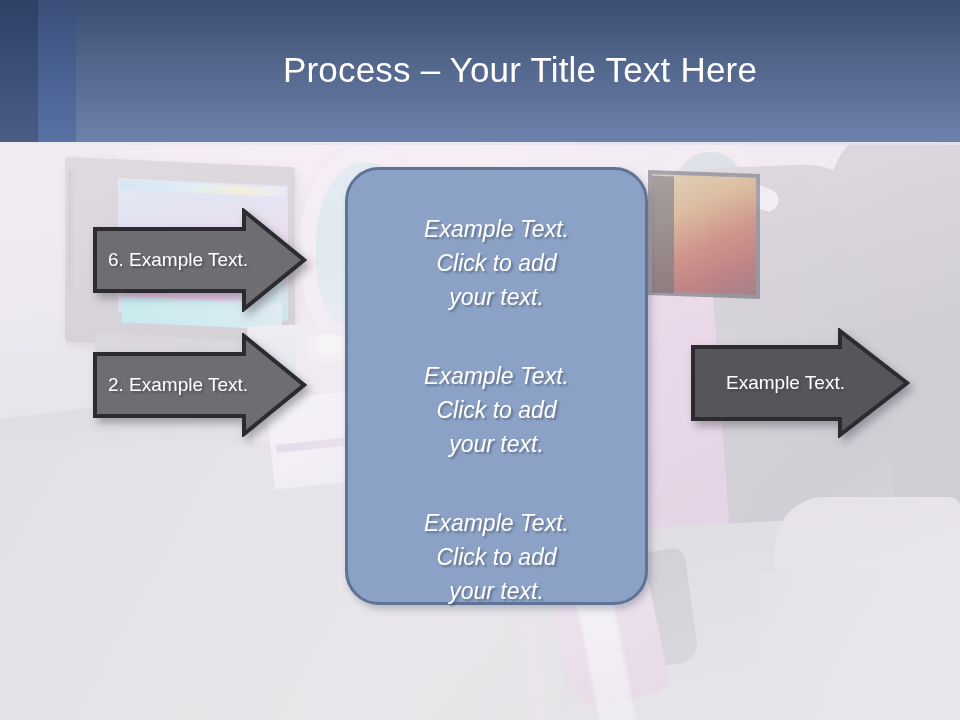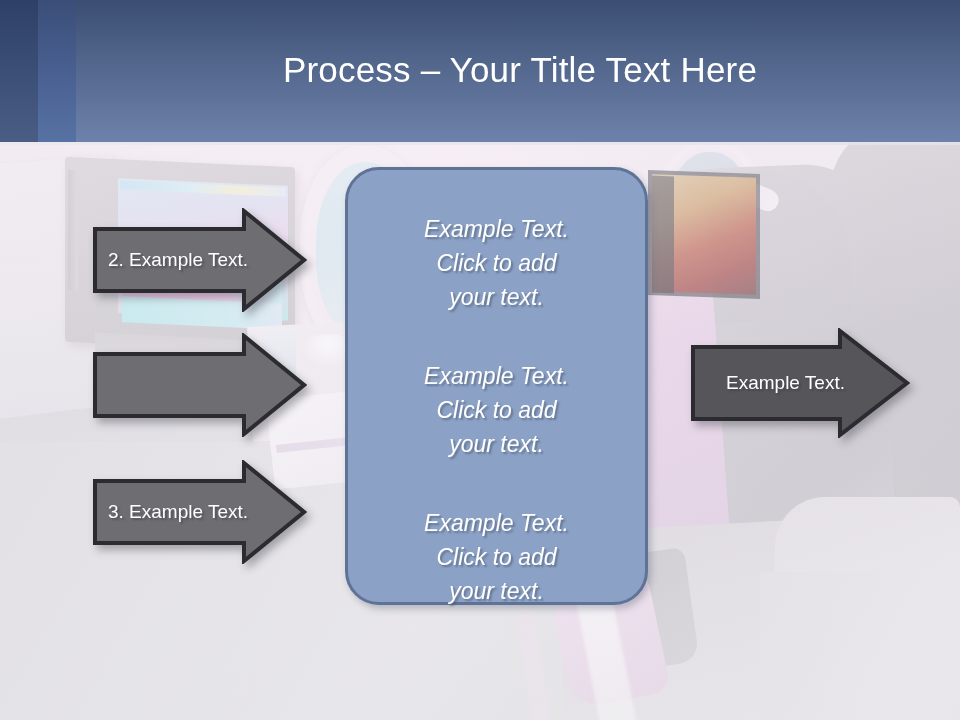--- a/index.html
+++ b/index.html
@@ -434,35 +434,30 @@
       <div>Example Text.</div>
       <div>Click  to add</div>
       <div>your text.</div>
     </div>
   </div>
 
   <div class="arrow arrow-1">
     <svg class="arrow-svg" width="215" height="104" viewBox="0 0 215 104">
       <polygon points="3,21 152,21 152,3 212,52 152,101 152,83 3,83" fill="#6e6e72" stroke="#2b2b30" stroke-width="4" stroke-linejoin="miter"></polygon>
     </svg>
-    <div class="arrow-label">2. Example Text.</div>
+    <div class="arrow-label">6. Example Text.</div>
   </div>
 
   <div class="arrow arrow-2">
     <svg class="arrow-svg" width="215" height="104" viewBox="0 0 215 104">
       <polygon points="3,21 152,21 152,3 212,52 152,101 152,83 3,83" fill="#6e6e72" stroke="#2b2b30" stroke-width="4" stroke-linejoin="miter"></polygon>
     </svg>
-  </div>
-
-  <div class="arrow arrow-3">
-    <svg class="arrow-svg" width="215" height="104" viewBox="0 0 215 104">
-      <polygon points="3,21 152,21 152,3 212,52 152,101 152,83 3,83" fill="#6e6e72" stroke="#2b2b30" stroke-width="4" stroke-linejoin="miter"></polygon>
-    </svg>
-    <div class="arrow-label">3. Example Text.</div>
-  </div>
+    <div class="arrow-label">2. Example Text.</div>
+  </div>
+
 
   <div class="arrow arrow-right">
     <svg class="arrow-svg" width="220" height="110" viewBox="0 0 220 110">
       <polygon points="3,19 150,19 150,3 217,55 150,107 150,91 3,91" fill="#55555a" stroke="#2b2b30" stroke-width="4" stroke-linejoin="miter"></polygon>
     </svg>
     <div class="arrow-label">Example Text.</div>
   </div>
 
 </div>
 

